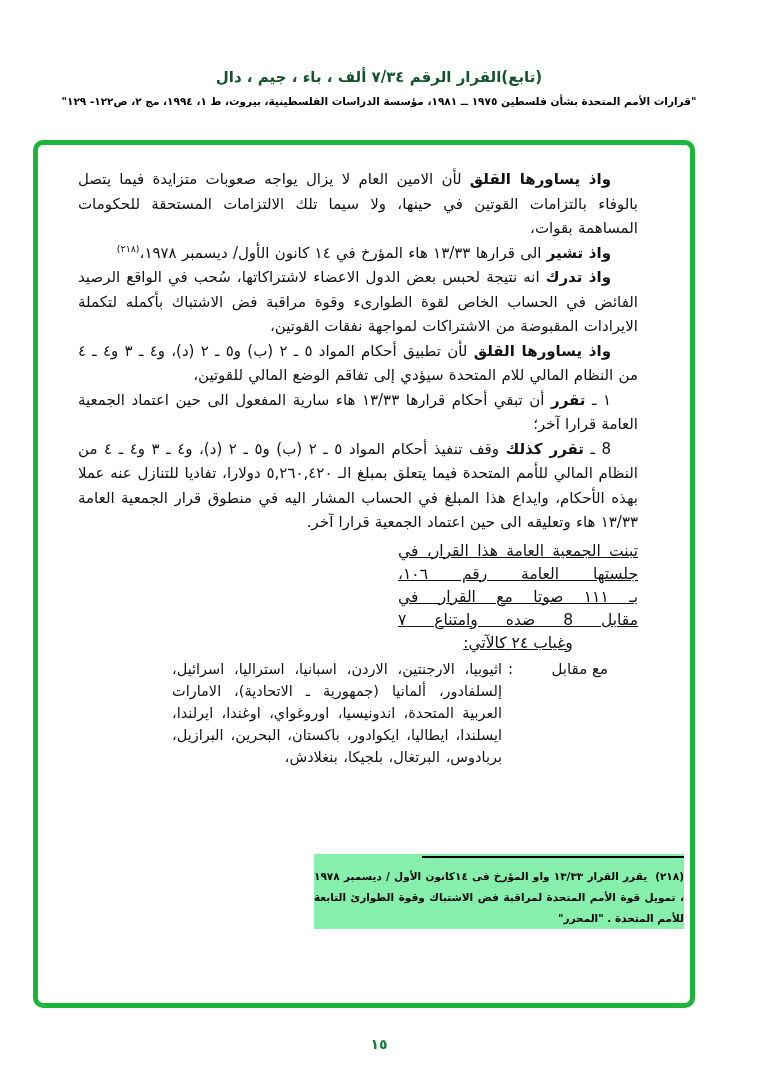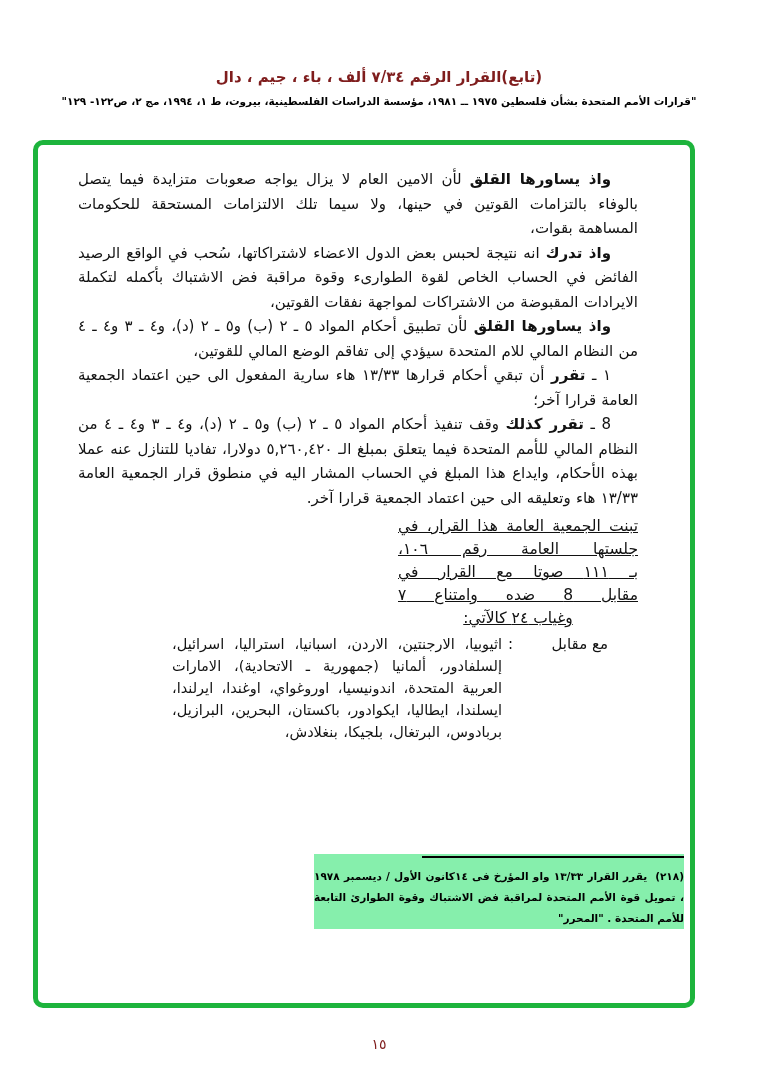--- a/index.html
+++ b/index.html
@@ -1,21 +1,21 @@
 <!DOCTYPE html>
 <html lang="ar"><head>
 <meta charset="utf-8">
 <style>
   html,body{margin:0;padding:0;}
   body{
     width:758px;height:1078px;background:#ffffff;position:relative;
     font-family:"DejaVu Sans", sans-serif;color:#121212;overflow:hidden;
   }
   .doc-header{position:absolute;top:68px;left:0;width:758px;text-align:center;direction:rtl;}
-  .doc-title{font-size:15px;font-weight:bold;letter-spacing:0;color:#7f1d1d;}
+  .doc-title{font-size:15px;font-weight:bold;letter-spacing:0;color:#14532d;}
   .doc-source{margin-top:9px;font-size:10.5px;font-weight:bold;color:#000;}
 
   .green-box{
     position:absolute;left:33px;top:140px;width:662px;height:868px;
     box-sizing:border-box;border:5px solid #1db43c;border-radius:10px;
     overflow:hidden;
   }
   .content{
     position:absolute;top:22px;right:52px;left:40px;
     direction:rtl;text-align:justify;
@@ -51,38 +51,39 @@
     background:#86efac;padding-top:2px;
   }
   .footnote-rule{width:262px;height:0;border-top:2px solid #000;margin-bottom:8px;}
   .footnote{
     font-size:10.5px;font-weight:bold;line-height:21px;text-align:justify;color:#000;
   }
   .fn-marker{margin-left:8px;}
 
   .page-number{
     position:absolute;bottom:26px;left:0;width:758px;text-align:center;
-    font-size:14px;font-weight:normal;color:#7f1d1d;
+    font-size:14px;font-weight:bold;color:#15803d;
   }
 </style>
 </head>
 <body>
 
 <div>
 
   <div class="doc-header">
     <div class="doc-title">(تابع)القرار الرقم ٧/٣٤ ألف ، باء ، جيم ، دال</div>
     <div class="doc-source">"قرارات الأمم المتحدة بشأن فلسطين ١٩٧٥ ــ ١٩٨١، مؤسسة الدراسات الفلسطينية، بيروت، ط ١، ١٩٩٤، مج ٢، ص١٢٢- ١٢٩"</div>
   </div>
 
   <div class="green-box">
     <div class="content">
 
       <p class="para"><b>واذ يساورها القلق</b><span> لأن الامين العام لا يزال يواجه صعوبات متزايدة فيما يتصل بالوفاء بالتزامات القوتين في حينها، ولا سيما تلك الالتزامات المستحقة للحكومات المساهمة بقوات،</span></p>
 
+      <p class="para"><b>واذ تشير</b><span> الى قرارها ١٣/٣٣ هاء المؤرخ في ١٤ كانون الأول/ ديسمبر ١٩٧٨،</span><span class="fn-ref">(٢١٨)</span></p>
 
       <p class="para"><b>واذ تدرك</b><span> انه نتيجة لحبس بعض الدول الاعضاء لاشتراكاتها، سُحب في الواقع الرصيد الفائض في الحساب الخاص لقوة الطوارىء وقوة مراقبة فض الاشتباك بأكمله لتكملة الايرادات المقبوضة من الاشتراكات لمواجهة نفقات القوتين،</span></p>
 
       <p class="para"><b>واذ يساورها القلق</b><span> لأن تطبيق أحكام المواد ٥ ـ ٢ (ب) و٥ ـ ٢ (د)، و٤ ـ ٣ و٤ ـ ٤ من النظام المالي للام المتحدة سيؤدي إلى تفاقم الوضع المالي للقوتين،</span></p>
 
       <p class="para"><span>١ ـ </span><b>تقرر</b><span> أن تبقي أحكام قرارها ١٣/٣٣ هاء سارية المفعول الى حين اعتماد الجمعية العامة قرارا آخر؛</span></p>
 
       <p class="para"><span>8 ـ </span><b>تقرر كذلك</b><span> وقف تنفيذ أحكام المواد ٥ ـ ٢ (ب) و٥ ـ ٢ (د)، و٤ ـ ٣ و٤ ـ ٤ من النظام المالي للأمم المتحدة فيما يتعلق بمبلغ الـ ٥,٢٦٠,٤٢٠ دولارا، تفاديا للتنازل عنه عملا بهذه الأحكام، وايداع هذا المبلغ في الحساب المشار اليه في منطوق قرار الجمعية العامة ١٣/٣٣ هاء وتعليقه الى حين اعتماد الجمعية قرارا آخر.</span></p>
 
       <div class="adoption">

